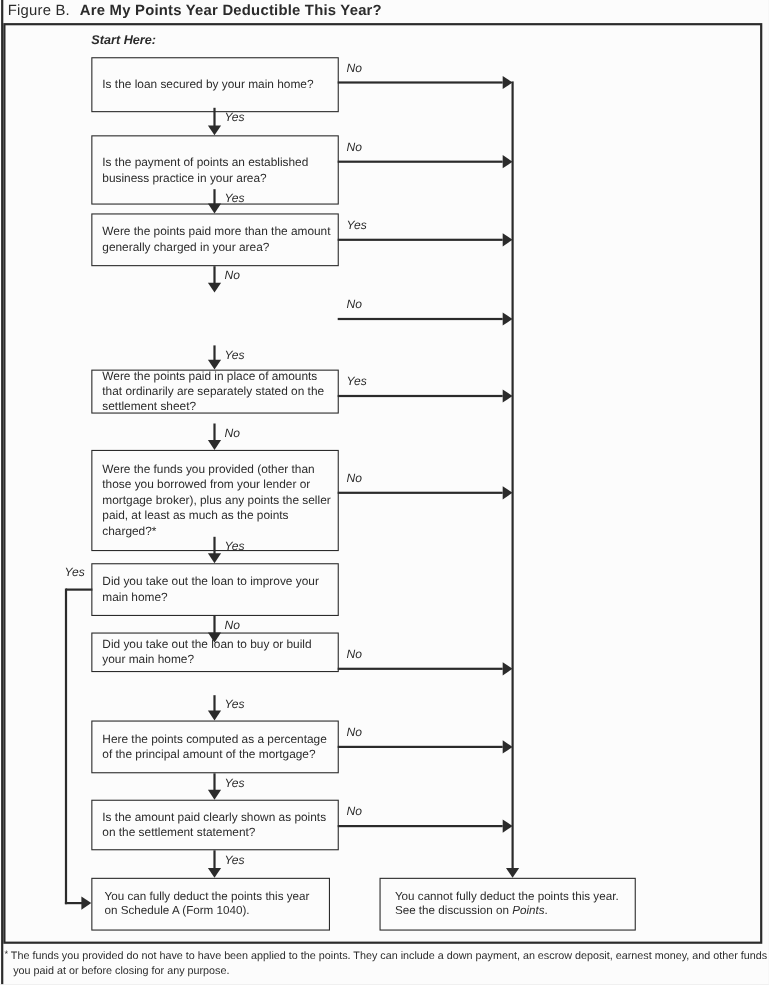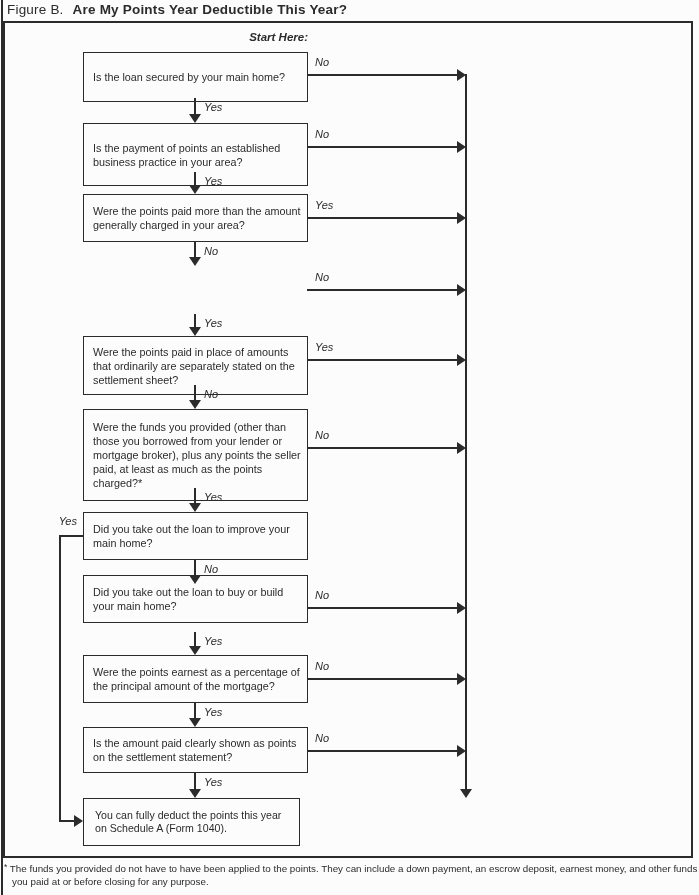--- a/index.html
+++ b/index.html
@@ -11,21 +11,21 @@
   }
   .abs{position:absolute;}
   
   .title{left:7px; top:2px; font-size:13.5px; letter-spacing:.2px; white-space:nowrap;}
   .title .prefix{font-weight:normal; margin-right:9px;}
   .title .main{font-weight:bold;}
   
   .page-edge-left{left:1px; top:0; width:2px; height:895px; background:var(--ink);}
   .chart-rect{left:3px; top:21px; width:686px; height:833px; border:2px solid var(--ink); background:transparent;}
   
-  .start{left:83px; top:31px; width:225px; text-align:right; font-size:11.5px; font-weight:bold; font-style:italic;}
+  .start{left:83px; top:31px; width:225px; text-align:left; font-size:11.5px; font-weight:bold; font-style:italic;}
   
   .qbox{
     left:83px; width:225px; border:1.5px solid var(--ink); background:var(--bg);
     display:flex; align-items:center; box-sizing:border-box;
     padding:2px 6px 2px 9px; font-size:10.8px; line-height:14px;
   }
   .obox{
     border:1.5px solid var(--ink); background:var(--bg);
     display:flex; align-items:center; box-sizing:border-box;
     padding:2px 4px 2px 11px; font-size:10.6px; line-height:13.5px;
@@ -59,41 +59,44 @@
 
   <div class="abs qbox" style="top:52px;height:50px">
       <span>Is the loan secured by your main home?</span>
     </div>
   <div class="abs qbox" style="top:123px;height:63px">
       <span>Is the payment of points an established business practice in your area?</span>
     </div>
   <div class="abs qbox" style="top:194px;height:48px">
       <span>Were the points paid more than the amount generally charged in your area?</span>
     </div>
-  <div class="abs qbox" style="top:336px;height:59px">
+  <div class="abs qbox" style="top:336px;height:40px">
       <span>Were the points paid in place of amounts that ordinarily are separately stated on the settlement sheet?</span>
     </div>
   <div class="abs qbox" style="top:409px;height:92px">
       <span>Were the funds you provided (other than those you borrowed from your lender or mortgage broker), plus any points the seller paid, at least as much as the points charged?*</span>
     </div>
   <div class="abs qbox" style="top:512px;height:48px">
       <span>Did you take out the loan to improve your main home?</span>
     </div>
-  <div class="abs qbox" style="top:575px;height:48px">
+  <div class="abs qbox" style="top:575px;height:36px">
       <span>Did you take out the loan to buy or build your main home?</span>
     </div>
   <div class="abs qbox" style="top:655px;height:48px">
-      <span>Were the points earnest as a percentage of the principal amount of the mortgage?</span>
+      <span>Here the points computed as a percentage of the principal amount of the mortgage?</span>
     </div>
   <div class="abs qbox" style="top:727px;height:46px">
       <span>Is the amount paid clearly shown as points on the settlement statement?</span>
     </div>
 
   <div class="abs obox" style="left:83px;top:798px;width:217px;height:48px">
     <span>You can fully deduct the points this year on Schedule A (Form 1040).</span>
+  </div>
+  <div class="abs obox" style="left:345px;top:798px;width:233px;height:48px;padding-left:13px">
+    <span><span>You cannot fully deduct the points this year. See the discussion on </span><i>Points</i><span>.</span></span>
   </div>
 
   <div class="abs vseg" style="left:194px;top:98px;height:17px"></div>
   <div class="abs arr-d" style="left:189px;top:114px"></div>
   <div class="abs lbl" style="left:204px;top:101px">Yes</div>
 
   <div class="abs vseg" style="left:194px;top:172px;height:14px"></div>
   <div class="abs arr-d" style="left:189px;top:185px"></div>
   <div class="abs lbl" style="left:204px;top:175px">Yes</div>
 

